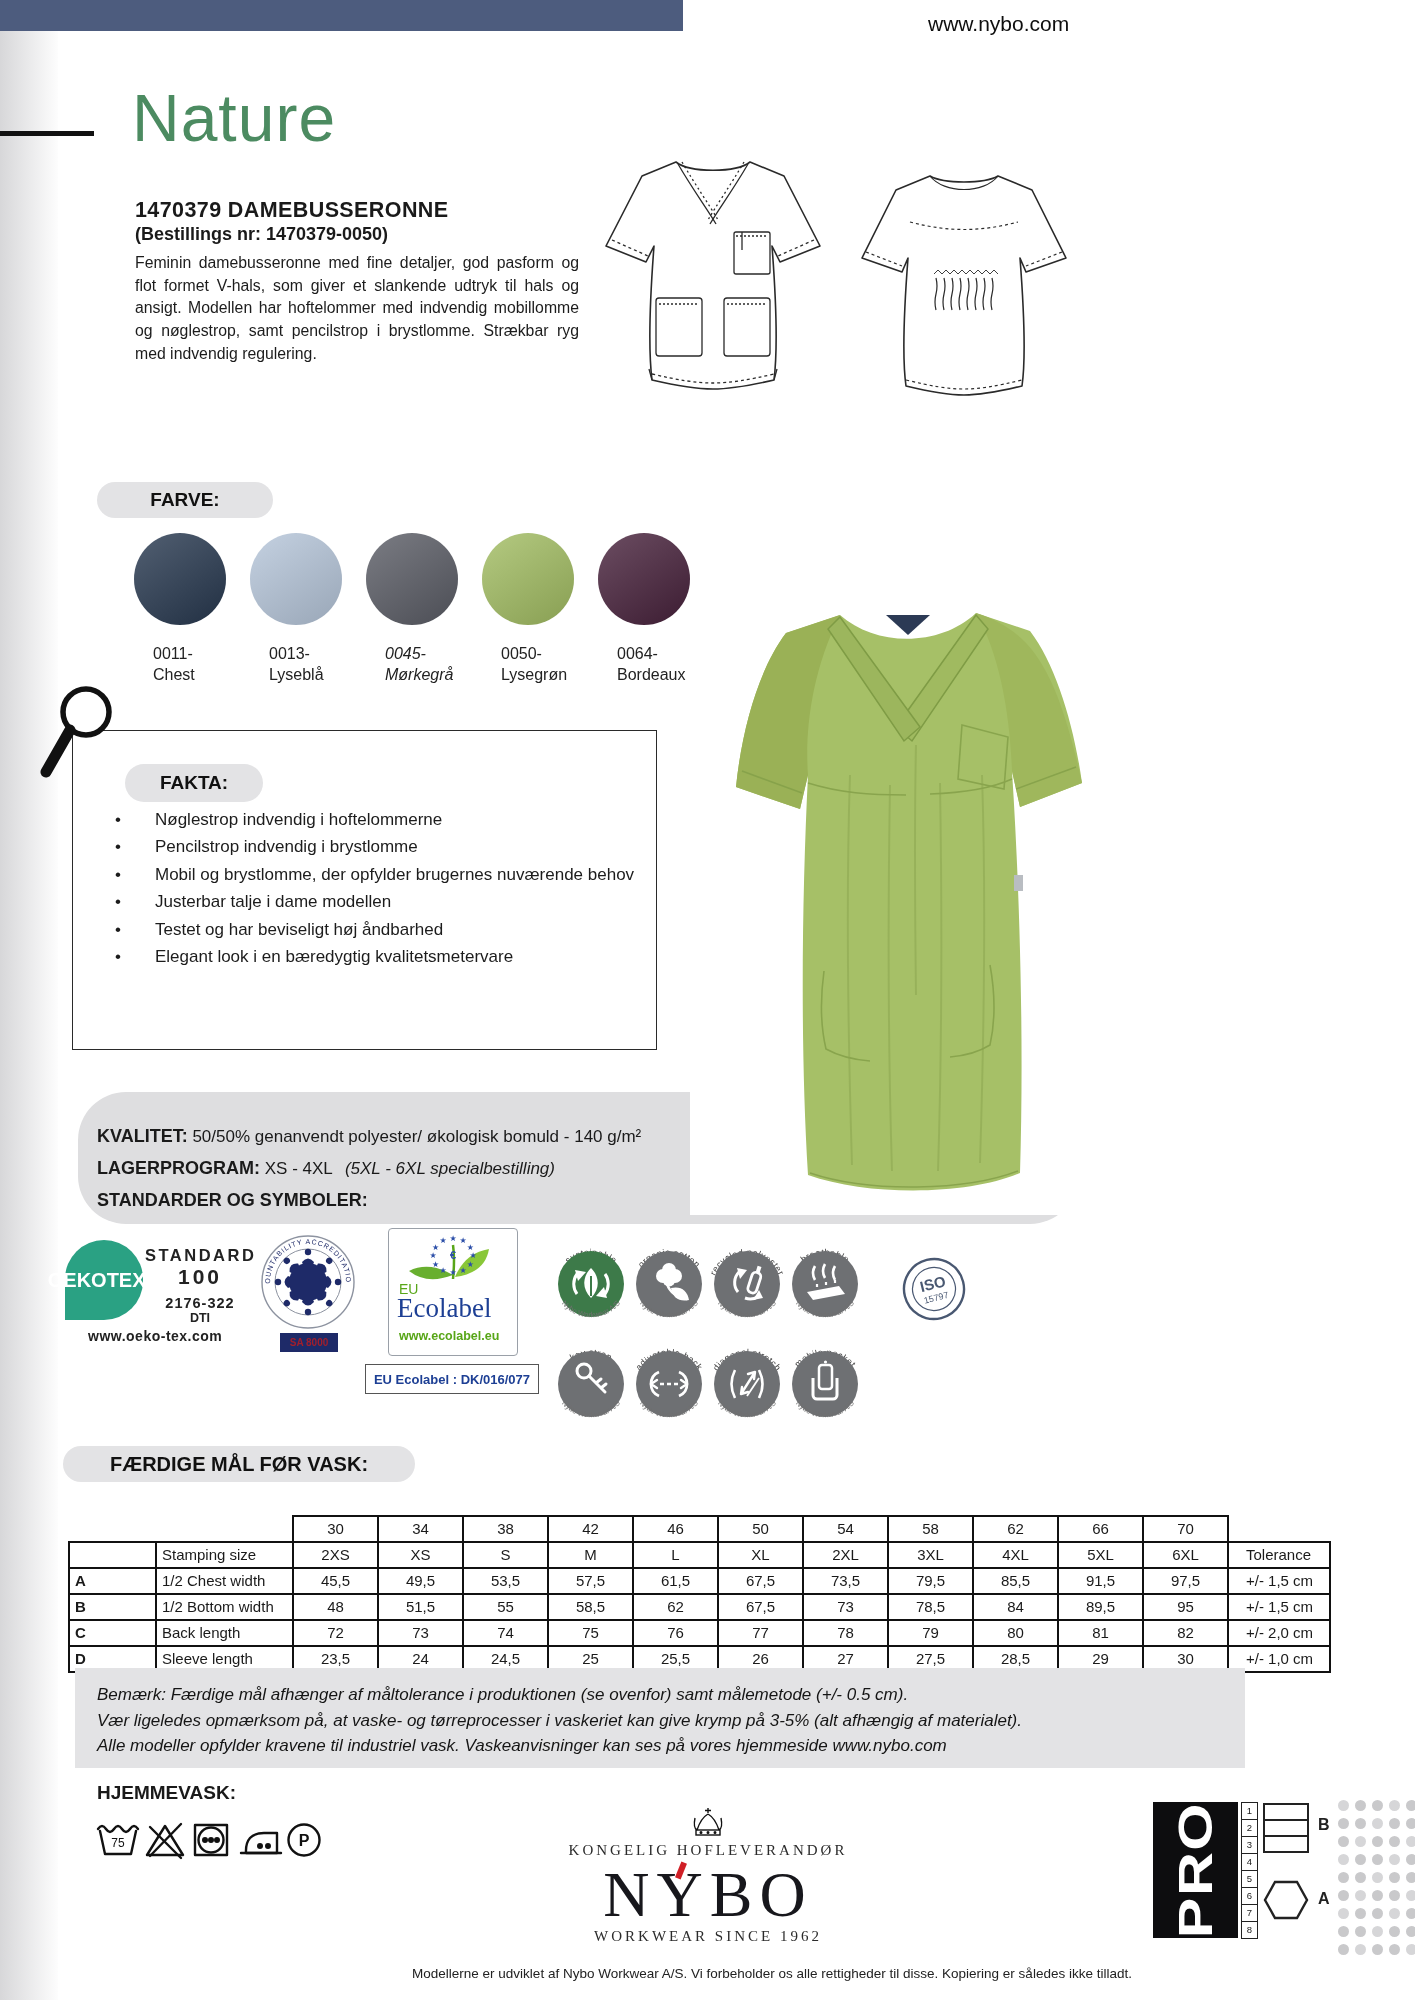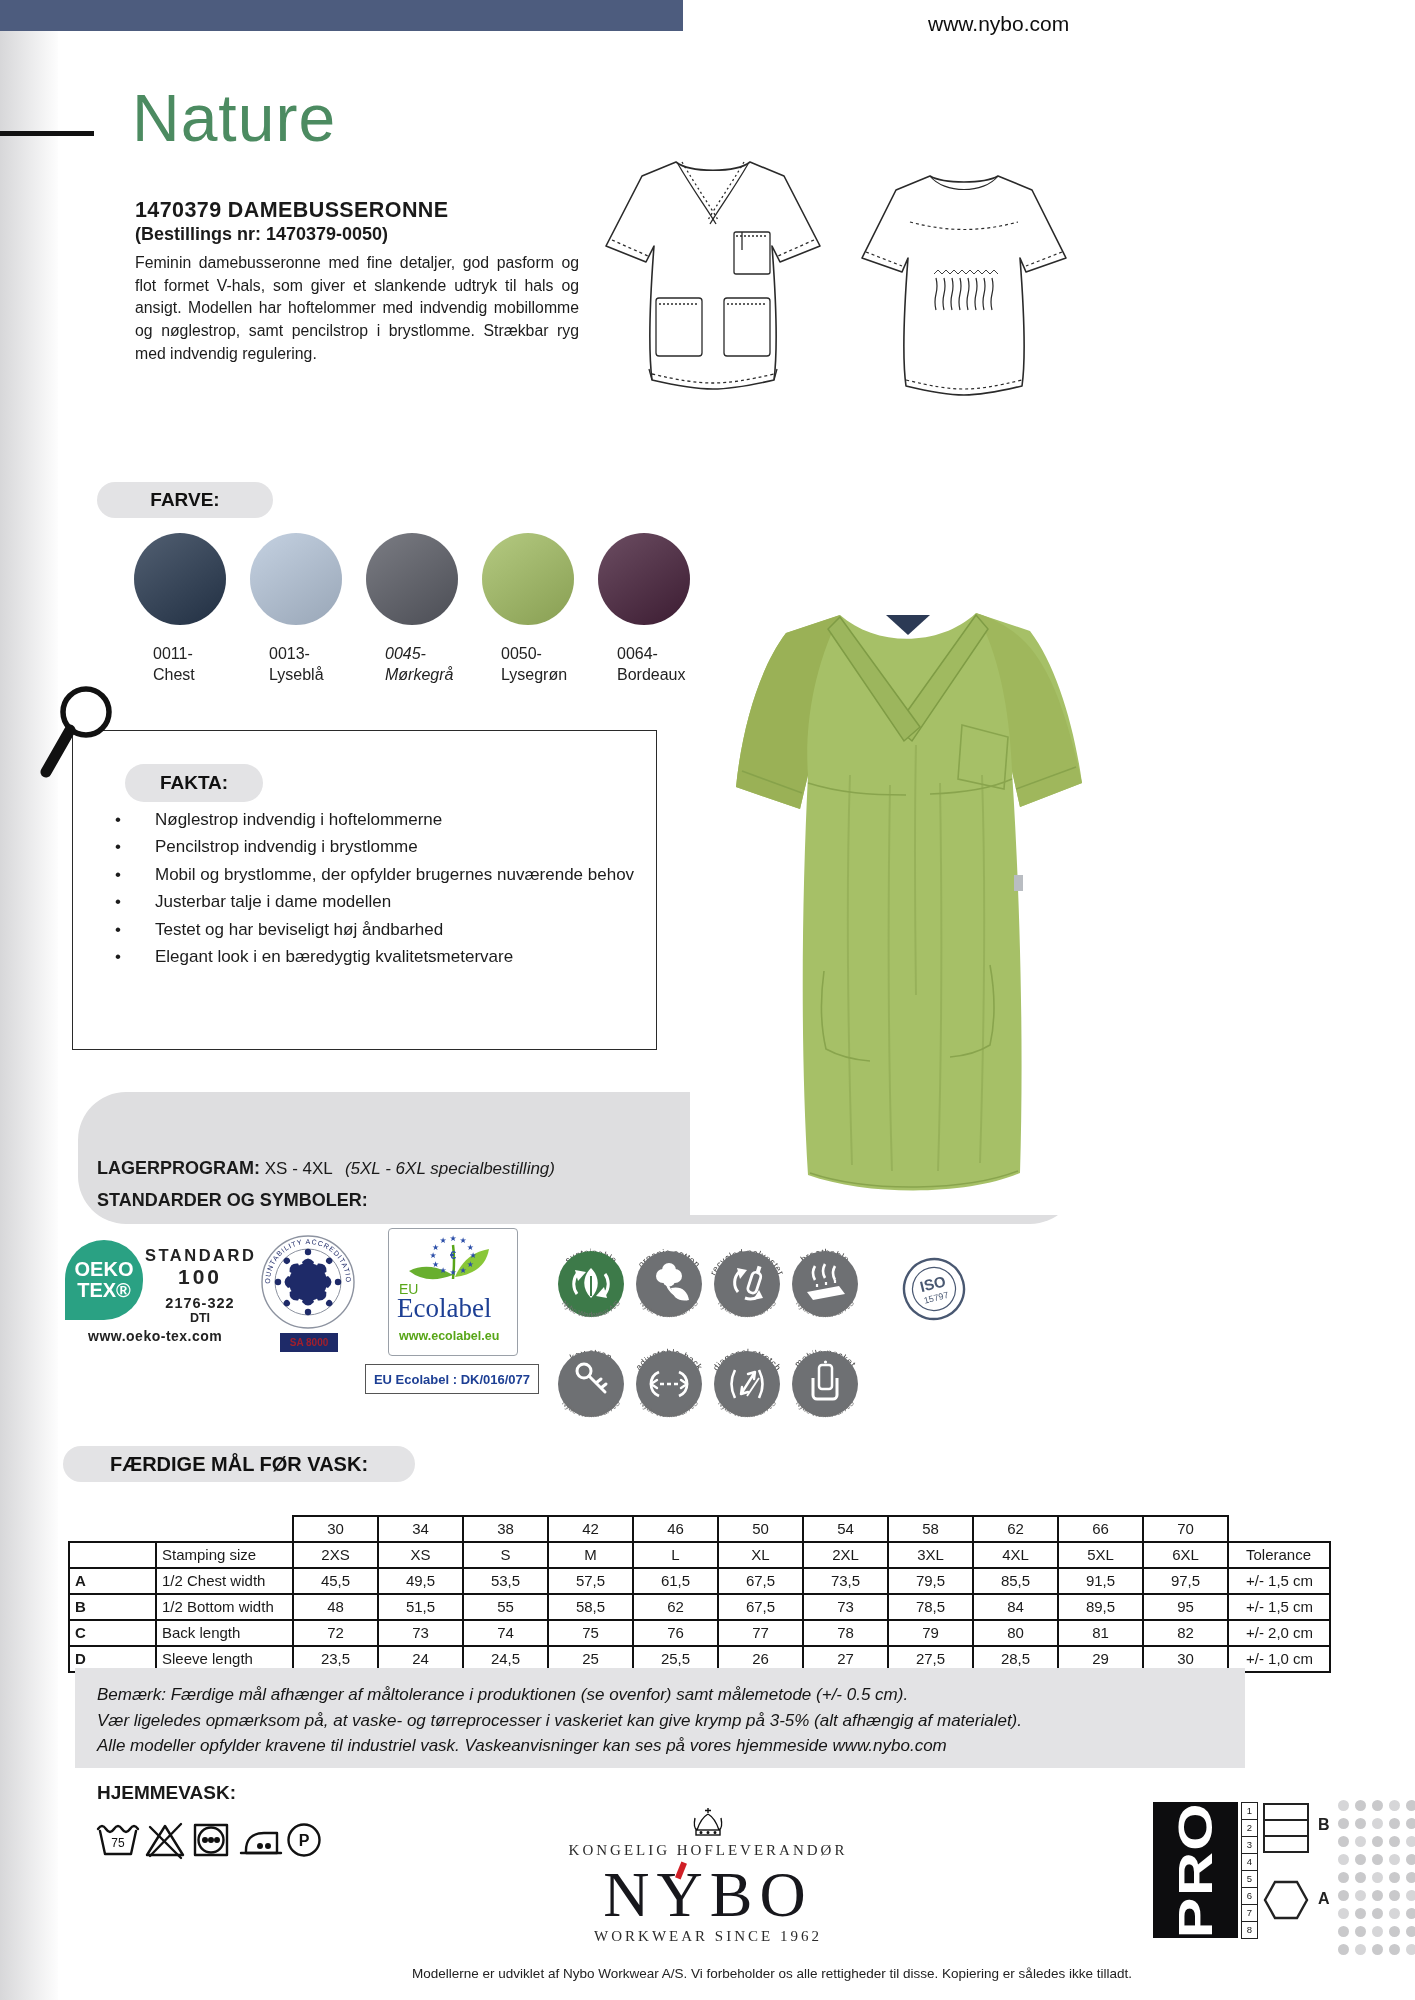--- a/index.html
+++ b/index.html
@@ -148,29 +148,33 @@
   <ul id="fakta-list" class="abs" style="left:113px;top:806px;width:530px;">
       <li>Nøglestrop indvendig i hoftelommerne</li>
       <li>Pencilstrop indvendig i brystlomme</li>
       <li>Mobil og brystlomme, der opfylder brugernes nuværende behov</li>
       <li>Justerbar talje i dame modellen</li>
       <li>Testet og har beviseligt høj åndbarhed</li>
       <li>Elegant look i en bæredygtig kvalitetsmetervare</li>
     </ul>
 
   <div class="abs" style="left:78px;top:1092px;width:1000px;height:132px;background:#dedee0;border-radius:48px;"></div>
+  <div class="abs" style="left:97px;top:1126px;font-size:17px;">
+    <b style="font-size:18px;">KVALITET:</b>
+    <span>50/50% genanvendt polyester/ økologisk bomuld  - 140 g/m²</span>
+  </div>
   <div class="abs" style="left:97px;top:1158px;font-size:17px;">
     <b style="font-size:18px;">LAGERPROGRAM:</b>
     <span>XS - 4XL</span>
     <i style="margin-left:8px;">(5XL - 6XL specialbestilling)</i>
   </div>
   <div class="abs" style="left:97px;top:1190px;font-size:18px;font-weight:bold;">STANDARDER OG SYMBOLER:</div>
 
   <div class="abs" style="left:65px;top:1240px;width:78px;height:80px;background:#2aa183;border-radius:40px 40px 40px 0;
-              display:flex;flex-direction:column;align-items:center;justify-content:center;color:#fff;font-weight:bold;">
+              display:flex;flex-direction:row;align-items:center;justify-content:center;color:#fff;font-weight:bold;">
     <div style="font-size:20px;line-height:21px;">OEKO</div>
     <div style="font-size:20px;line-height:21px;">TEX®</div>
   </div>
   <div class="abs" style="left:145px;top:1246px;width:110px;text-align:center;font-weight:bold;color:#222;">
     <div style="font-size:16.5px;letter-spacing:2.5px;">STANDARD</div>
     <div style="font-size:21px;letter-spacing:3px;">100</div>
     <div style="font-size:14.5px;margin-top:6px;letter-spacing:1px;">2176-322</div>
     <div style="font-size:12.5px;">DTI</div>
   </div>
   <div class="abs" style="left:88px;top:1328px;font-size:14px;font-weight:bold;color:#222;letter-spacing:.5px;">www.oeko-tex.com</div>

